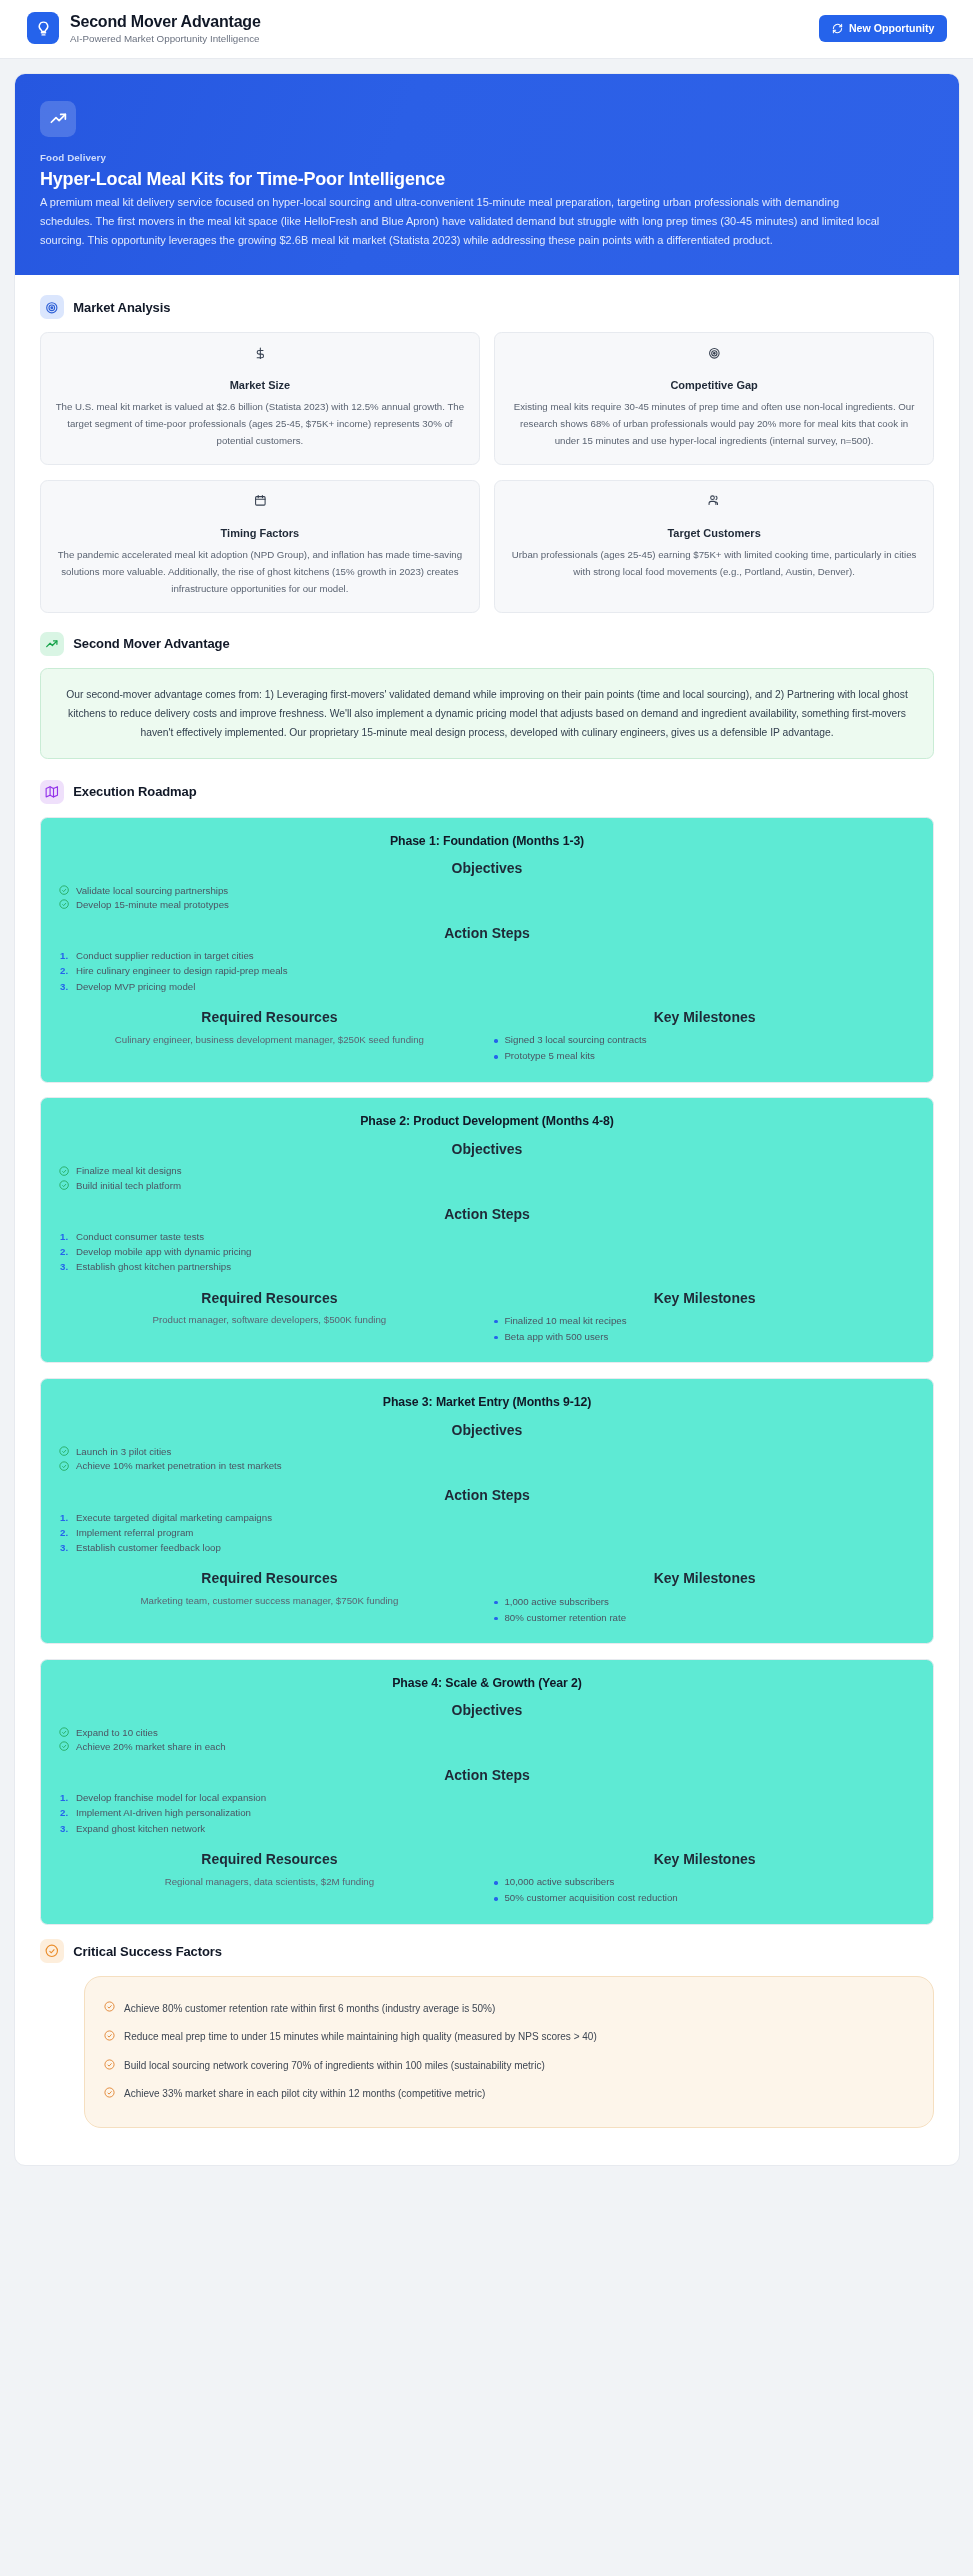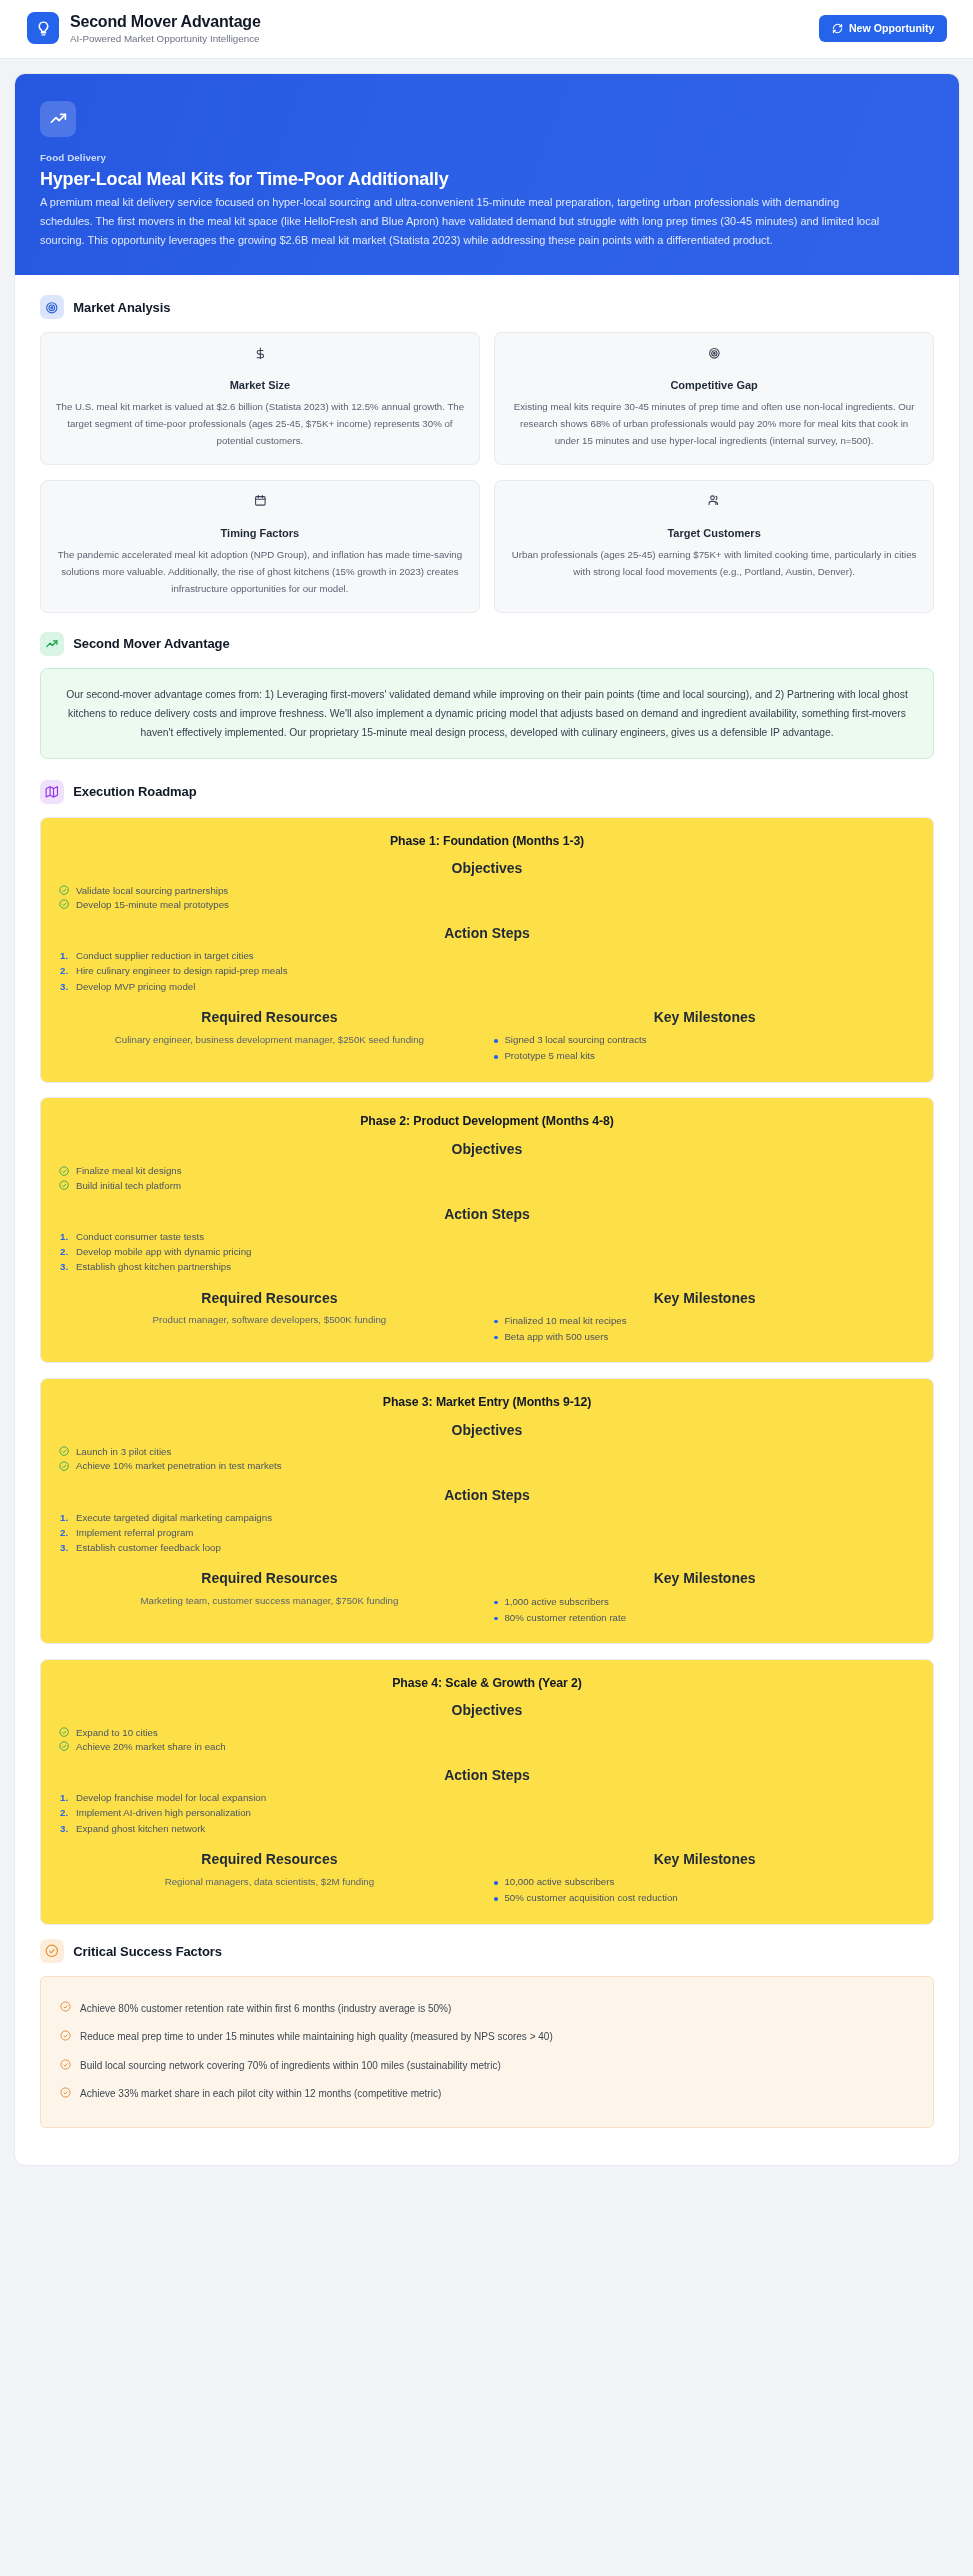--- a/index.html
+++ b/index.html
@@ -132,21 +132,21 @@
     background: #edfaf0;
     border: 0.8px solid #c9ecd5;
     border-radius: 7.6px;
     padding: 16px 18px;
     margin-bottom: 20.4px;
   }
   .adv-text { font-size: 10.3px; line-height: 1.85; color: #33404f; }
 
   
   .phase {
-    background: #fde047;
+    background: #5eead4;
     border: 0.8px solid #e7eaef;
     border-radius: 7.6px;
     padding: 16px 18px 18px 18px;
     margin-bottom: 14.4px;
   }
   .phase-title {
     font-size: 12.3px; font-weight: 700; color: #111827;
     margin-bottom: 12.7px; letter-spacing: -0.1px;
   }
   .sub-head {
@@ -178,23 +178,24 @@
   }
   .mile-dot {
     width: 3.4px; height: 3.4px; border-radius: 50%;
     background: #2563eb; flex: 0 0 auto; margin-top: 5.1px;
   }
 
   
   .csf-box {
     background: #fdf5ea;
     border: 0.8px solid #f5dfc0;
-    border-radius: 6px;
+    border-radius: 17px;
     padding: 17px 18.7px 18.7px 18.7px;
     margin-bottom: 25.4px;
+    margin-left: 44px;
   }
   .csf-item {
     display: flex; gap: 9.3px; align-items: flex-start;
     font-size: 10px; color: #3d4653; padding: 6.8px 0;
     line-height: 1.5;
   }
   .csf-item .tick { flex: 0 0 auto; margin-top: 0.8px; display:flex; }
 
   .spacer-bottom { height: 12px; }
 </style>
@@ -233,21 +234,21 @@
 
     <div class="hero">
       <div class="hero-icon">
         <svg width="18.7" height="18.7" viewBox="0 0 24 24" fill="none" stroke="#ffffff" stroke-width="2.2" stroke-linecap="round" stroke-linejoin="round">
           <polyline points="3 17 9 11 13 15 21 7"></polyline>
           <polyline points="15 7 21 7 21 13"></polyline>
         </svg>
       </div>
       <div>
         <div class="hero-cat">Food Delivery</div>
-        <div class="hero-title">Hyper-Local Meal Kits for Time-Poor Additionally</div>
+        <div class="hero-title">Hyper-Local Meal Kits for Time-Poor Intelligence</div>
         <div class="hero-desc">A premium meal kit delivery service focused on hyper-local sourcing and ultra-convenient 15-minute meal preparation, targeting urban professionals with demanding schedules. The first movers in the meal kit space (like HelloFresh and Blue Apron) have validated demand but struggle with long prep times (30-45 minutes) and limited local sourcing. This opportunity leverages the growing $2.6B meal kit market (Statista 2023) while addressing these pain points with a differentiated product.</div>
       </div>
     </div>
 
     <div class="section first">
       <div class="section-head">
         <div class="sec-icon blue">
           <svg width="13.6" height="13.6" viewBox="0 0 24 24" fill="none" stroke="#2d5fd6" stroke-width="2">
             <circle cx="12" cy="12" r="9"></circle>
               <circle cx="12" cy="12" r="5"></circle>

